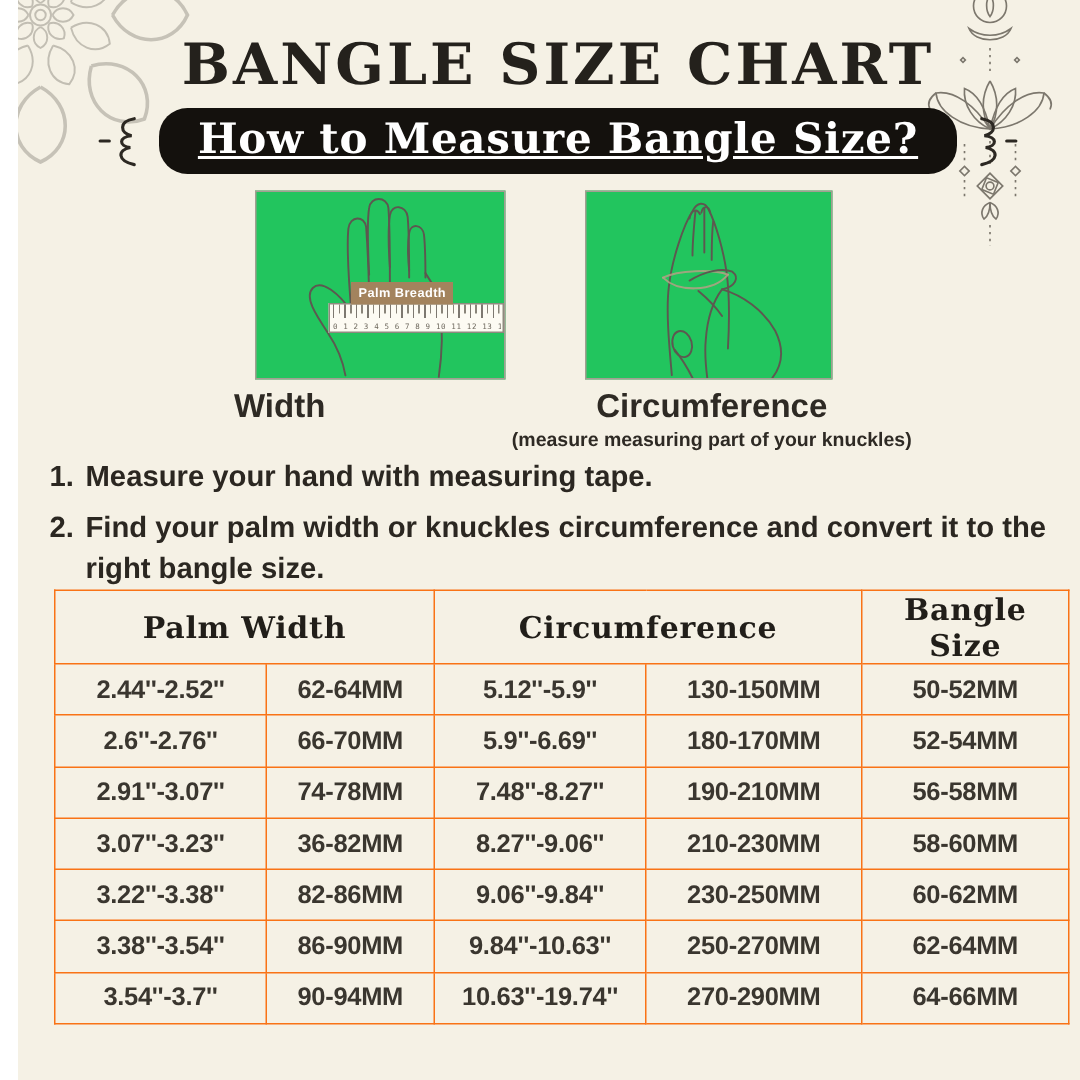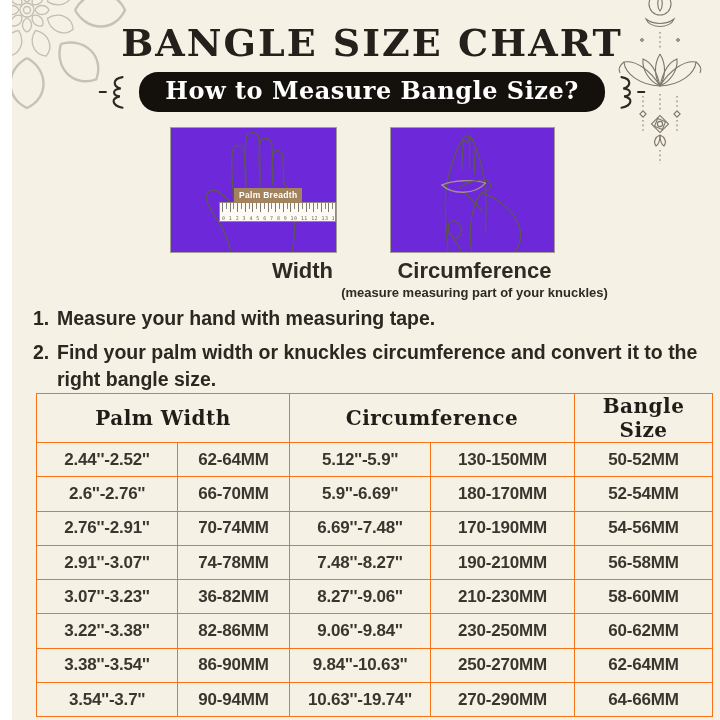--- a/index.html
+++ b/index.html
@@ -16,42 +16,42 @@
     position:absolute; left:0; right:0; top:20px; text-align:center;
     font-family:"DejaVu Serif", serif; font-weight:700; font-size:38px;
     letter-spacing:2px; color:#24211c;
   }
   
   .banner-row { position:absolute; left:0; right:0; top:72px; display:flex; justify-content:center; align-items:center; gap:13px; }
   .flourish { width:28px; height:40px; }
   .flourish.right { transform:scaleX(-1); }
   .banner-pill {
     background:#14110d; color:#ffffff; border-radius:19px; padding:4px 26px 7px;
-    font-family:"DejaVu Serif", serif; font-weight:700; font-size:24px; letter-spacing:0.5px;
-  }
-  
-  .illus-box { position:absolute; top:127px; height:126px; border:1.5px solid #a39e92; background:#6d28d9;padding-left:16px; }
+    font-family:"DejaVu Serif", serif; font-weight:700; font-size:28px; letter-spacing:0.5px;text-decoration:underline;
+  }
+  
+  .illus-box { position:absolute; top:127px; height:126px; border:1.5px solid #a39e92; background:#22c55e;padding-left:16px; }
   .illus-box.width-box { left:158px; width:167px; }
   .illus-box.circ-box  { left:378px; width:165px; }
   .illus-box svg { position:absolute; left:0; top:0; width:100%; height:100%; }
   .palm-label {
     position:absolute; left:63px; top:60px; background:#a3835d; color:#fff;
     font-size:8.5px; font-weight:700; letter-spacing:0.3px; padding:2px 5px 3px; z-index:3;
   }
   .ruler { position:absolute; left:48px; top:74px; width:117px; height:20px;
     background:#fdfbf3; border:1px solid #8f8a7f; z-index:2; }
   .ruler-ticks  { position:absolute; top:0; left:2px; right:2px; height:6px;
     background:repeating-linear-gradient(to right,#8a857a 0 1px, transparent 1px 3.8px); }
   .ruler-ticks2 { position:absolute; top:0; left:2px; right:2px; height:9px;
     background:repeating-linear-gradient(to right,#7d7870 0 1px, transparent 1px 7.6px); }
   .ruler-nums { position:absolute; bottom:0; left:2px; right:1px;
     font-family:"DejaVu Sans Mono", monospace; font-size:5px; letter-spacing:0.42px;
     color:#6e695e; white-space:nowrap; overflow:hidden; }
   
-  .cap-width { position:absolute; left:154px; width:167px; top:258px; text-align:right;
+  .cap-width { position:absolute; left:144px; width:167px; top:258px; text-align:left;
     font-size:22px; font-weight:700; color:#2e2a24; }
   .cap-circ  { position:absolute; left:305px; width:315px; top:258px; text-align:center;
     font-size:22px; font-weight:700; color:#2e2a24; }
   .cap-note  { font-size:13px; font-weight:700; margin-top:1px; color:#2e2a24; }
   
   .instructions { position:absolute; left:21px; top:305px; width:668px; }
   .inst { display:flex; font-size:19.5px; font-weight:600; line-height:1.38; color:#2b2721; margin-bottom:7px; }
   .inst .num { width:24px; flex:0 0 24px; }
   
   .size-table { position:absolute; left:24px; top:393px; width:676px;
@@ -232,27 +232,20 @@
         <td>50-52MM</td>
       </tr>
       <tr>
         <td>2.6''-2.76''</td>
         <td>66-70MM</td>
         <td>5.9''-6.69''</td>
         <td>180-170MM</td>
         <td>52-54MM</td>
       </tr>
       <tr>
-        <td>2.76''-2.91''</td>
-        <td>70-74MM</td>
-        <td>6.69''-7.48''</td>
-        <td>170-190MM</td>
-        <td>54-56MM</td>
-      </tr>
-      <tr>
         <td>2.91''-3.07''</td>
         <td>74-78MM</td>
         <td>7.48''-8.27''</td>
         <td>190-210MM</td>
         <td>56-58MM</td>
       </tr>
       <tr>
         <td>3.07''-3.23''</td>
         <td>36-82MM</td>
         <td>8.27''-9.06''</td>

